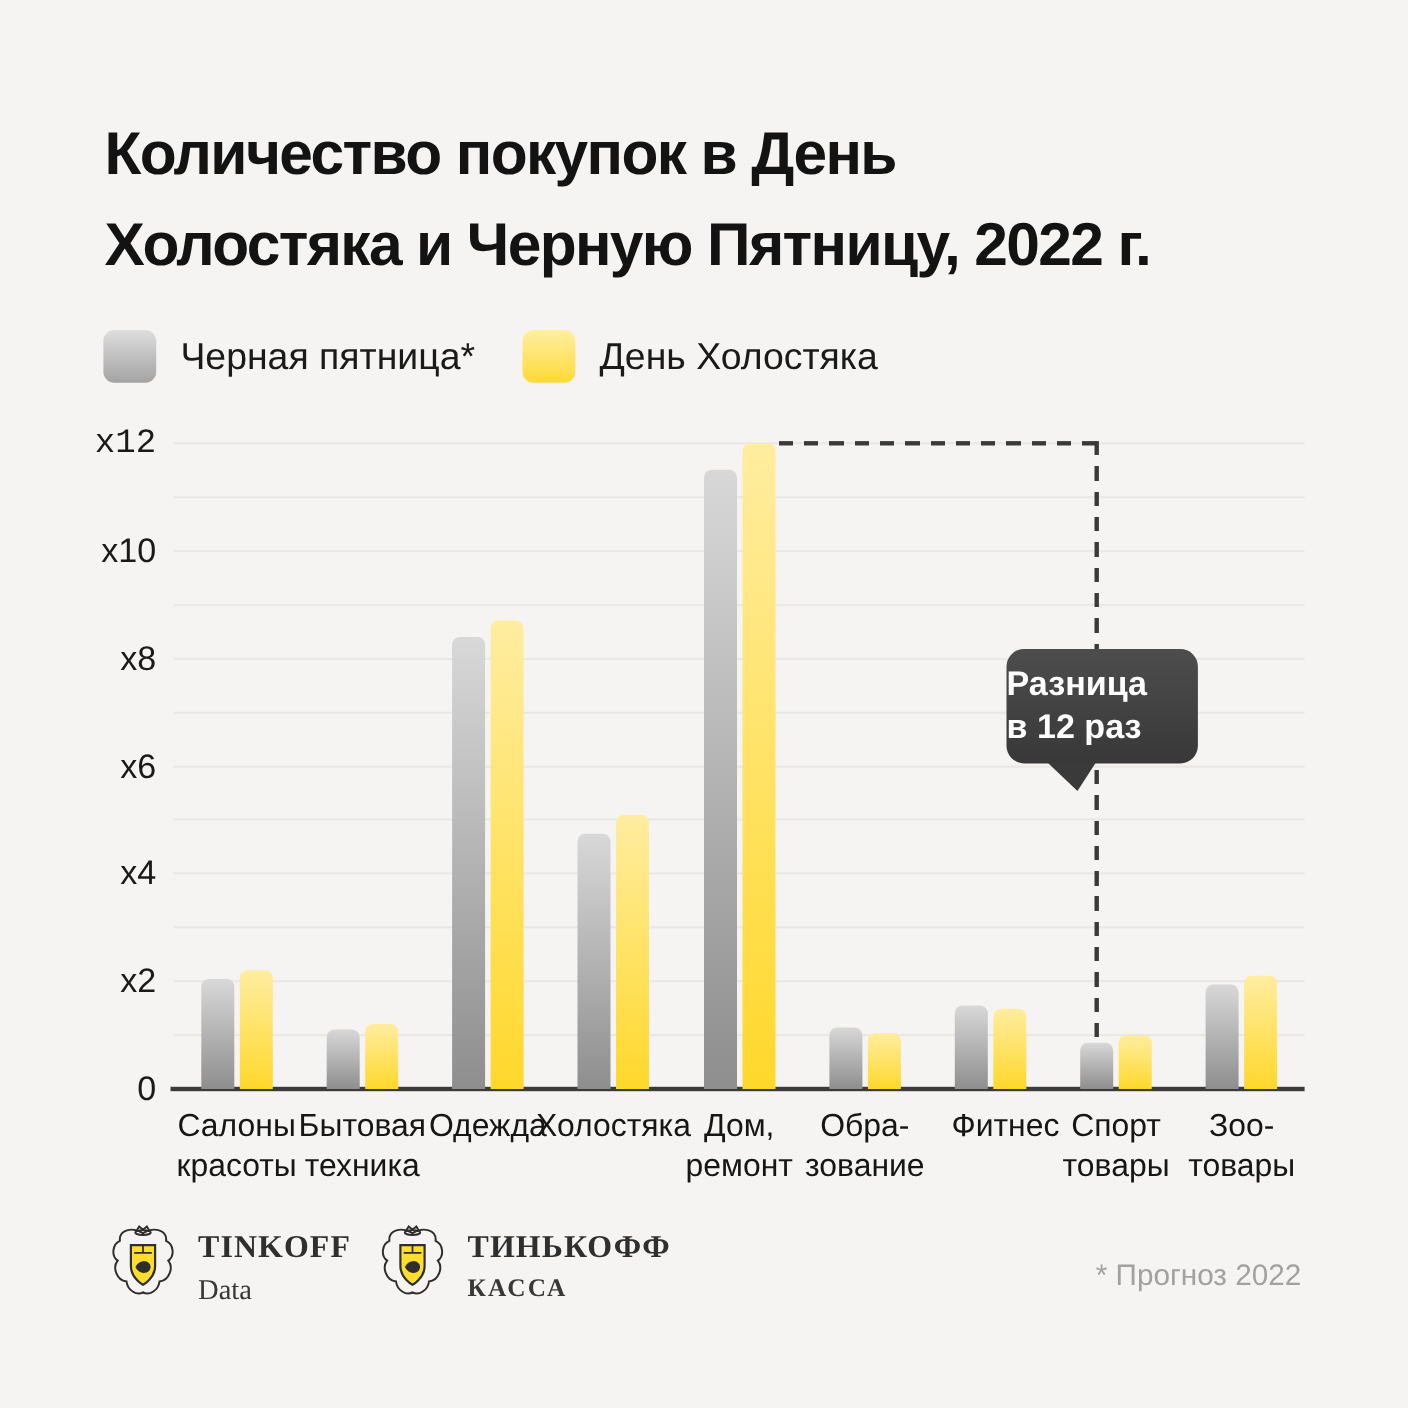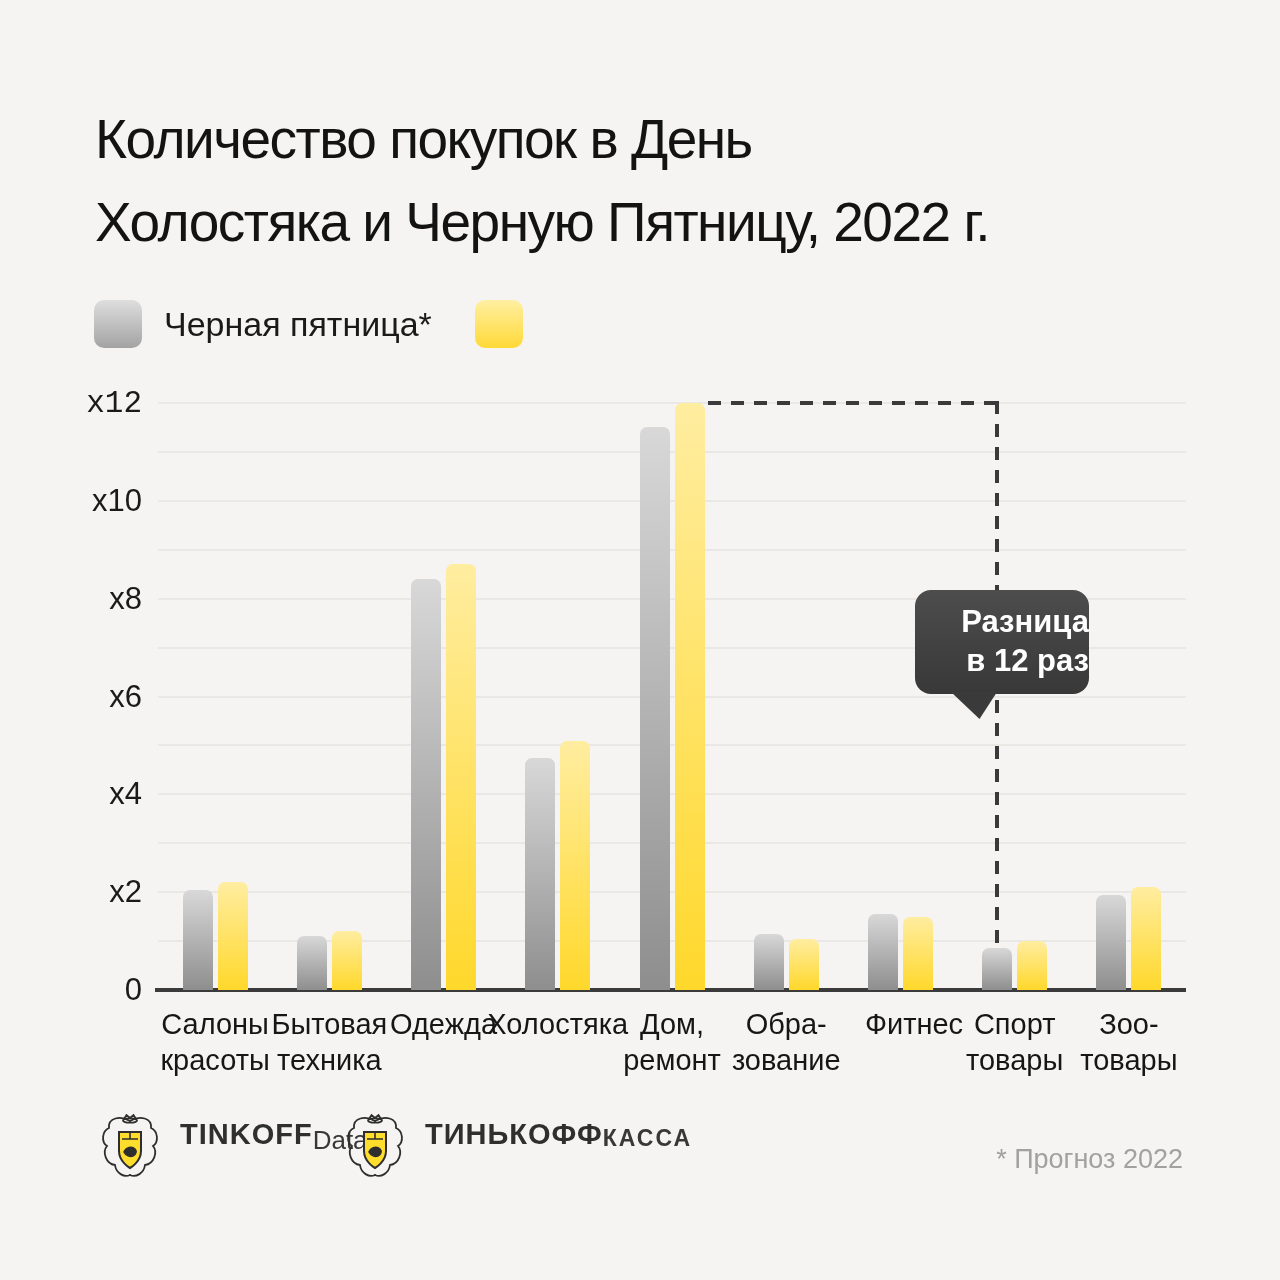--- a/index.html
+++ b/index.html
@@ -9,21 +9,21 @@
     font-family:"Liberation Sans", sans-serif;
     color:#161616;
     position:relative;
     overflow:hidden;
   }
   .canvas{position:absolute;inset:0;width:1280px;height:1280px;}
 
   
   .title{
     position:absolute;left:95px;top:98px;width:1110px;
-    font-size:55px;font-weight:400;letter-spacing:-1.5px;
+    font-size:55px;font-weight:700;letter-spacing:-1.5px;
     line-height:83px;color:#131313;
   }
 
   
   .legend-item{position:absolute;top:300px;display:flex;align-items:center;gap:22px;}
   .legend-item.first{left:94px;}
   .legend-item.second{left:475px;}
   .swatch{width:48px;height:48px;border-radius:10px;}
   .swatch.gray{background:linear-gradient(180deg,#dedede 0%,#a3a3a3 100%);}
   .swatch.yellow{background:linear-gradient(180deg,#ffefa1 0%,#ffd937 100%);}
@@ -43,34 +43,34 @@
   .dash-h{position:absolute;height:4px;
     background:repeating-linear-gradient(90deg,#3a3a3a 0 13px,transparent 13px 23px);}
   .dash-v{position:absolute;width:4px;
     background:repeating-linear-gradient(180deg,#3a3a3a 0 13px,transparent 13px 23px);}
 
   
   .bubble{
     position:absolute;left:915px;top:590px;width:174px;height:104px;
     background:linear-gradient(180deg,#4d4d4d 0%,#383838 100%);
     border-radius:16px;color:#ffffff;font-weight:700;font-size:31px;
-    line-height:39px;text-align:right;padding-top:12px;box-sizing:border-box;
+    line-height:39px;text-align:left;padding-top:12px;box-sizing:border-box;
     z-index:5;
   }
   .bubble .tail{
     position:absolute;left:36px;top:100%;margin-top:-2px;width:46px;height:27px;
     background:#3a3a3a;clip-path:polygon(0 0,100% 0,62% 100%);
   }
 
   
   .logo{position:absolute;top:1112px;display:flex;align-items:flex-start;gap:18px;}
   .logo.first{left:98px;}
   .logo.second{left:343px;}
   .crest{width:64px;height:72px;flex:0 0 auto;}
-  .logo-text{display:flex;flex-direction:row;margin-top:6px;}
+  .logo-text{display:flex;flex-direction:column;margin-top:6px;font-family:Liberation Serif, serif;}
   .logo-name{font-size:29px;font-weight:700;letter-spacing:1px;color:#2f2f2f;}
   .logo-sub{font-size:26px;color:#383838;margin-top:7px;}
   .logo-sub.caps{font-weight:700;font-size:23px;letter-spacing:2px;}
   .note{
     position:absolute;right:97px;top:1144px;font-size:27px;color:#a3a19e;
   }
 </style>
 </head>
 <body>
 
@@ -80,20 +80,21 @@
     <div>Количество покупок в День</div>
     <div>Холостяка и Черную Пятницу, 2022 г.</div>
   </div>
 
   <div class="legend-item first">
     <div class="swatch gray"></div>
     <div class="legend-label">Черная пятница*</div>
   </div>
   <div class="legend-item second">
     <div class="swatch yellow"></div>
+    <div class="legend-label">День Холостяка</div>
   </div>
 
   <div id="chart">
       <div class="gridline" style="top: 940.083px;"></div>
       <div class="gridline" style="top: 891.167px;"></div>
       <div class="gridline" style="top: 842.25px;"></div>
       <div class="gridline" style="top: 793.333px;"></div>
       <div class="gridline" style="top: 744.417px;"></div>
       <div class="gridline" style="top: 695.5px;"></div>
       <div class="gridline" style="top: 646.583px;"></div>

